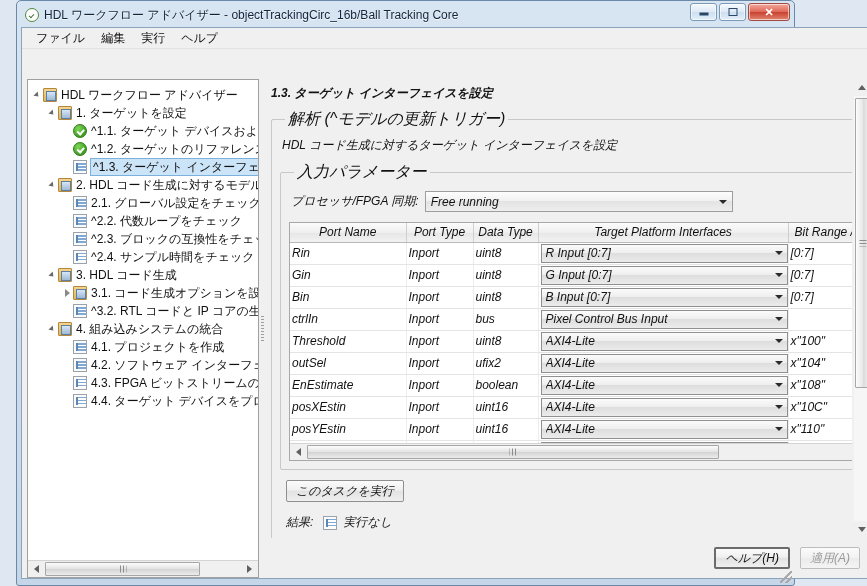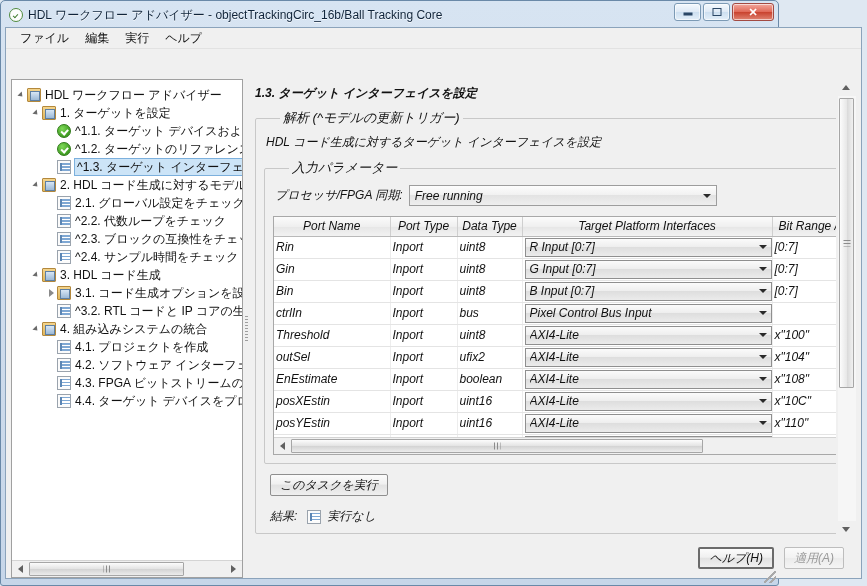--- a/index.html
+++ b/index.html
@@ -7,21 +7,21 @@
     margin: 0; padding: 0;
     width: 867px; height: 586px;
     overflow: hidden;
     font-family: "Liberation Sans", sans-serif;
     font-size: 12px;
     background: #dfe8f2;
   }
 
   
   #window {
-    position: absolute; left: 0; top: 0;
+    position: absolute; left: 16px; top: 0;
     width: 779px; height: 586px;
     background: linear-gradient(to bottom, #d7e4f2 0%, #cfdcec 55%, #c6d6e9 100%);
     border: 1px solid #6a89a8;
     border-radius: 5px 5px 3px 3px;
     padding: 3px 4px 4px 4px;
   }
 
   
   #titlebar {
     height: 22px;
@@ -330,23 +330,23 @@
     font-size: 12px; font-weight: bold; color: #111;
     margin: 0 0 7px 0;
   }
   fieldset.grp {
     border: 1px solid #c8c8c8;
     border-radius: 2px;
     margin: 0;
     padding: 4px 8px 8px 8px;
   }
   fieldset.grp > legend {
-    font-size: 13px; color: #111;
+    font-size: 16px; color: #111;
     padding: 0 3px;
-    margin-left: 16px;
+    margin-left: 5px;
   }
   #desc-line { font-size: 12px; color: #111; margin: 3px 0 8px 2px; }
   #inner-grp { padding: 2px 8px 8px 8px; }
   #sync-row {
     display: flex; align-items: center;
     margin: 6px 0 10px 2px;
   }
   #sync-label { font-size: 12px; color: #111; margin-right: 6px; }
   .combo {
     height: 21px;

